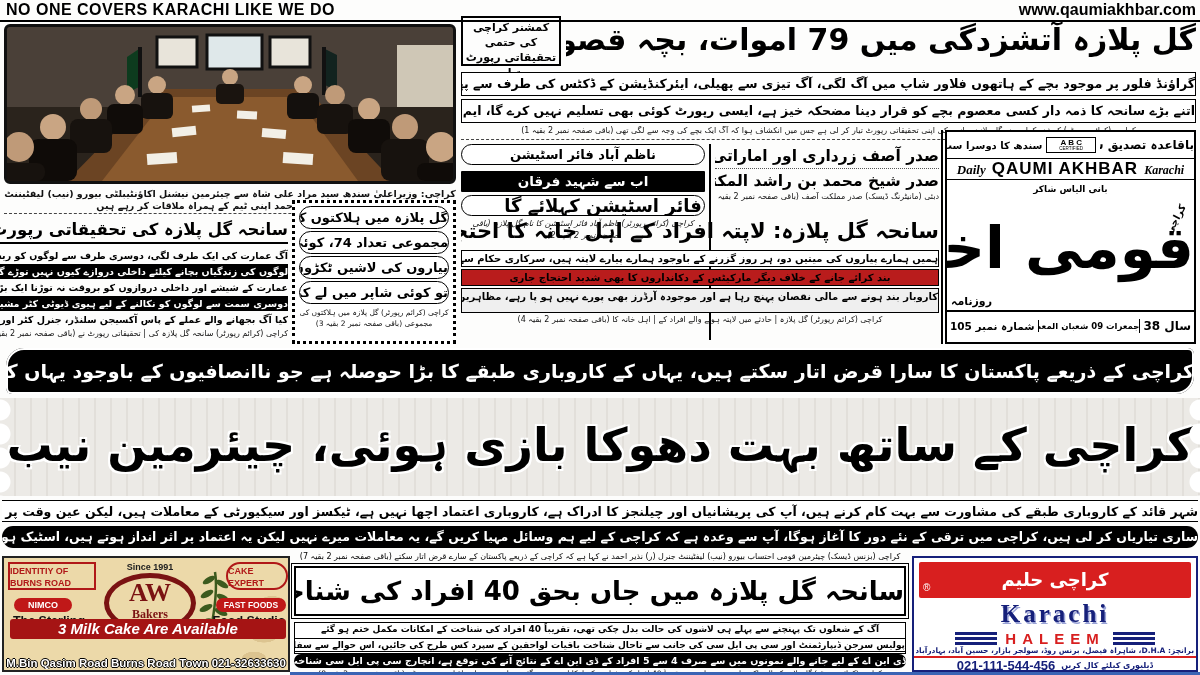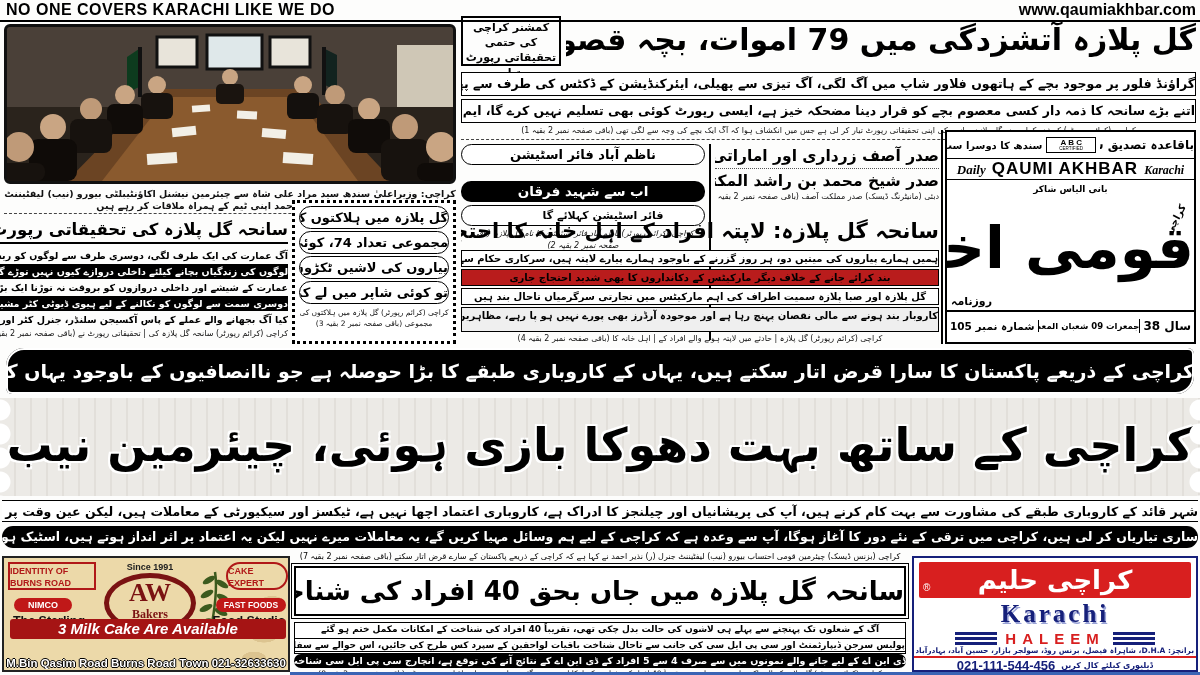--- a/index.html
+++ b/index.html
@@ -91,38 +91,37 @@
   </div>
   <div class="abs u b ctr nowrap" style="left:566px; top:12px; width:630px; height:56px; font-size:30px; line-height:56px; color:#000;">گل پلازہ آتشزدگی میں 79 اموات، بچہ قصور وار قرار</div>
 
   <div class="abs u b ctr nowrap boxline" style="left:461px; top:72px; width:735px; height:24px; font-size:12.5px; line-height:21px;">گراؤنڈ فلور پر موجود بچے کے ہاتھوں فلاور شاپ میں آگ لگی، آگ تیزی سے پھیلی، ایئرکنڈیشن کے ڈکٹس کی طرف سے پھیلی، رات 10 بج کر 15 منٹ پر آگ لگی، زیادہ تر اموات میزانین فلور پر ہوئیں</div>
   <div class="abs u b ctr nowrap boxline" style="left:461px; top:99px; width:735px; height:24px; font-size:12.5px; line-height:21px;">اتنے بڑے سانحہ کا ذمہ دار کسی معصوم بچے کو قرار دینا مضحکہ خیز ہے، ایسی رپورٹ کوئی بھی تسلیم نہیں کرے گا، ایم کیو ایم پاکستان، مطالبہ ہے کہ سانحہ گل پلازہ پر جوڈیشل کمیشن بنایا جائے، جماعت اسلامی کا ردعمل</div>
   <div class="abs u ctr nowrap tinybyline" style="left:461px; top:126px; width:735px; height:11px;">کراچی (کرائم رپورٹر) کمشنر کراچی نے گل پلازہ سانحہ کی اپنی تحقیقاتی رپورٹ تیار کر لی ہے جس میں انکشاف ہوا کہ آگ ایک بچے کی وجہ سے لگی تھی (باقی صفحہ نمبر 2 بقیہ 1)</div>
   <div class="abs dashrule" style="left:461px; top:139px; width:735px;"></div>
 
   <div class="abs" style="left:461px; top:144px; width:244px;">
     <div class="u b ctr nowrap pill" style="height:21px; font-size:13px; line-height:19px;">ناظم آباد فائر اسٹیشن</div>
-    <div class="u b ctr nowrap blackbar" style="height:21px; font-size:13.5px; line-height:21px; margin-top:16px; border-radius:10px;">اب سے شہید فرقان</div>
-    <div class="u b ctr nowrap pill" style="height:21px; font-size:11px; line-height:19px; margin-top:3px;padding-left:40px;">فائر اسٹیشن کہلائے گا</div>
+    <div class="u b ctr nowrap blackbar" style="height:21px; font-size:13.5px; line-height:21px; margin-top:6px; border-radius:1px;">اب سے شہید فرقان</div>
+    <div class="u b ctr nowrap pill" style="height:21px; font-size:18px; line-height:19px; margin-top:3px;padding-left:40px;">فائر اسٹیشن کہلائے گا</div>
     <div class="u ctr tinybyline" style="height:22px; line-height:12px; overflow:hidden; margin-top:2px;font-style:italic;">کراچی (کرائم رپورٹر) ناظم آباد فائر اسٹیشن کا نام گل پلازہ (باقی صفحہ نمبر 2 بقیہ 2)</div>
   </div>
   <div class="abs vr" style="left:709px; top:144px; height:196px;"></div>
 
   <div class="abs" style="left:715px; top:144px; width:224px;">
     <div class="u b ctr nowrap" style="height:24px; font-size:15.5px; line-height:24px;">صدر آصف زرداری اور اماراتی نائب</div>
     <div class="u b ctr nowrap" style="height:24px; font-size:15.5px; line-height:24px; border-top:1px dotted #555;">صدر شیخ محمد بن راشد المکتوم کی ملاقات</div>
     <div class="u ctr nowrap tinybyline" style="height:11px;">دبئی (مانیٹرنگ ڈیسک) صدر مملکت آصف (باقی صفحہ نمبر 2 بقیہ 3)</div>
   </div>
   <div class="abs vr" style="left:941px; top:130px; height:214px;"></div>
 
   <div class="abs u b ctr nowrap" style="left:461px; top:216px; width:478px; height:30px; font-size:21px; line-height:30px;">سانحہ گل پلازہ: لاپتہ افراد کے اہل خانہ کا احتجاجی مظاہرہ</div>
   <div class="abs" style="left:461px; top:250px; width:478px;">
     <div class="u b ctr nowrap boxline" style="height:17px; font-size:10px; line-height:15px;">ہمیں ہمارے پیاروں کی میتیں دو، ہر روز گزرنے کے باوجود ہمارے پیارے لاپتہ ہیں، سرکاری حکام سے مطالبہ</div>
     <div class="u b ctr nowrap boxline" style="height:17px; font-size:10px; line-height:15px; margin-top:2px; background:#b91c1c;">بند کرائے جانے کے خلاف دیگر مارکیٹس کے دکانداروں کا بھی شدید احتجاج جاری</div>
-    <div class="u b ctr nowrap boxline" style="height:17px; font-size:10px; line-height:15px; margin-top:2px;">گل پلازہ اور صبا پلازہ سمیت اطراف کی اہم مارکیٹس میں تجارتی سرگرمیاں تاحال بند ہیں</div>
     <div class="u b ctr nowrap boxline" style="height:25px; font-size:10px; line-height:15px; margin-top:2px; background:#efefef;">کاروبار بند ہونے سے مالی نقصان پہنچ رہا ہے اور موجودہ آرڈرز بھی پورے نہیں ہو پا رہے، مظاہرین</div>
     <div class="u ctr nowrap tinybyline" style="height:12px; margin-top:2px;">کراچی (کرائم رپورٹر) گل پلازہ | حادثے میں لاپتہ ہونے والے افراد کے | اہل خانہ کا (باقی صفحہ نمبر 2 بقیہ 4)</div>
   </div>
 
   <div class="abs" style="left:945px; top:130px; width:251px; height:214px; border:2px solid #000; background:#fff;">
     <div style="display:flex; flex-direction:row-reverse; align-items:center; justify-content:center; gap:4px; height:26px; overflow:hidden;">
       <span class="u b nowrap" style="font-size:12px;">باقاعدہ تصدیق شدہ اشاعت</span>
       <span class="abc-badge en">
         <span class="b" style="font-size:8px; display:block;">A B C</span>
         <span style="font-size:4.5px; display:block;">CERTIFIED</span>
@@ -214,21 +213,21 @@
     <div class="abs redpill en" style="left:10px; top:40px; width:58px; height:14px; font-size:9px; line-height:14px;">NIMCO</div>
     <div class="abs en b" style="left:2px; top:56px; width:86px; font-size:12.5px; color:#111; text-align:center;">The Sterling</div>
     <div class="abs redpill en" style="left:212px; top:40px; width:70px; height:14px; font-size:8.5px; line-height:14px;">FAST FOODS</div>
     <div class="abs en b" style="left:204px; top:56px; width:82px; font-size:12.5px; color:#111; text-align:center;">Food Studio</div>
     <div class="abs en b ctr" style="left:6px; top:61px; width:276px; height:20px; background:#a51414; color:#fff; font-style:italic; font-size:15px; line-height:20px; border-radius:3px;">3 Milk Cake Are Available</div>
     <div class="abs en b ctr nowrap" style="left:0; top:99px; width:284px; font-size:11.5px; color:#fff; text-shadow:1px 0 0 #000,-1px 0 0 #000,0 1px 0 #000,0 -1px 0 #000;">M.Bin Qasim Road Burns Road Town 021-32633630</div>
   </div>
 
   <div class="abs" style="left:912px; top:556px; width:286px; height:116px; background:#fff; border:2px solid #16207a; overflow:hidden;">
     <div class="abs" style="left:5px; top:4px; width:272px; height:36px; background:#d81f1f; border-radius:2px;">
-      <div class="u b ctr nowrap" style="color:#fff; font-size:26px; line-height:36px;">کراچی حلیم</div>
+      <div class="u b ctr nowrap" style="color:#fff; font-size:18px; line-height:36px;">کراچی حلیم</div>
       <div class="abs en" style="left:4px; top:20px; color:#fff; font-size:10px;">®</div>
     </div>
     <div class="b ctr abs nowrap" style="left:0; top:42px; width:282px; font-family:'Liberation Serif','DejaVu Serif',serif; font-size:25px; color:#16207a; letter-spacing:3px; text-shadow:1.5px 1.5px 0 #9aa3d6;">Karachi</div>
     <div class="abs" style="left:0; top:72px; width:282px; display:flex; align-items:center; justify-content:center; gap:8px;">
       <span class="hl-lines">
           <span></span>
           <span></span>
           <span></span>
         </span>
       <span class="en b nowrap" style="font-size:15px; color:#d81f1f; letter-spacing:6px;">HALEEM</span>

